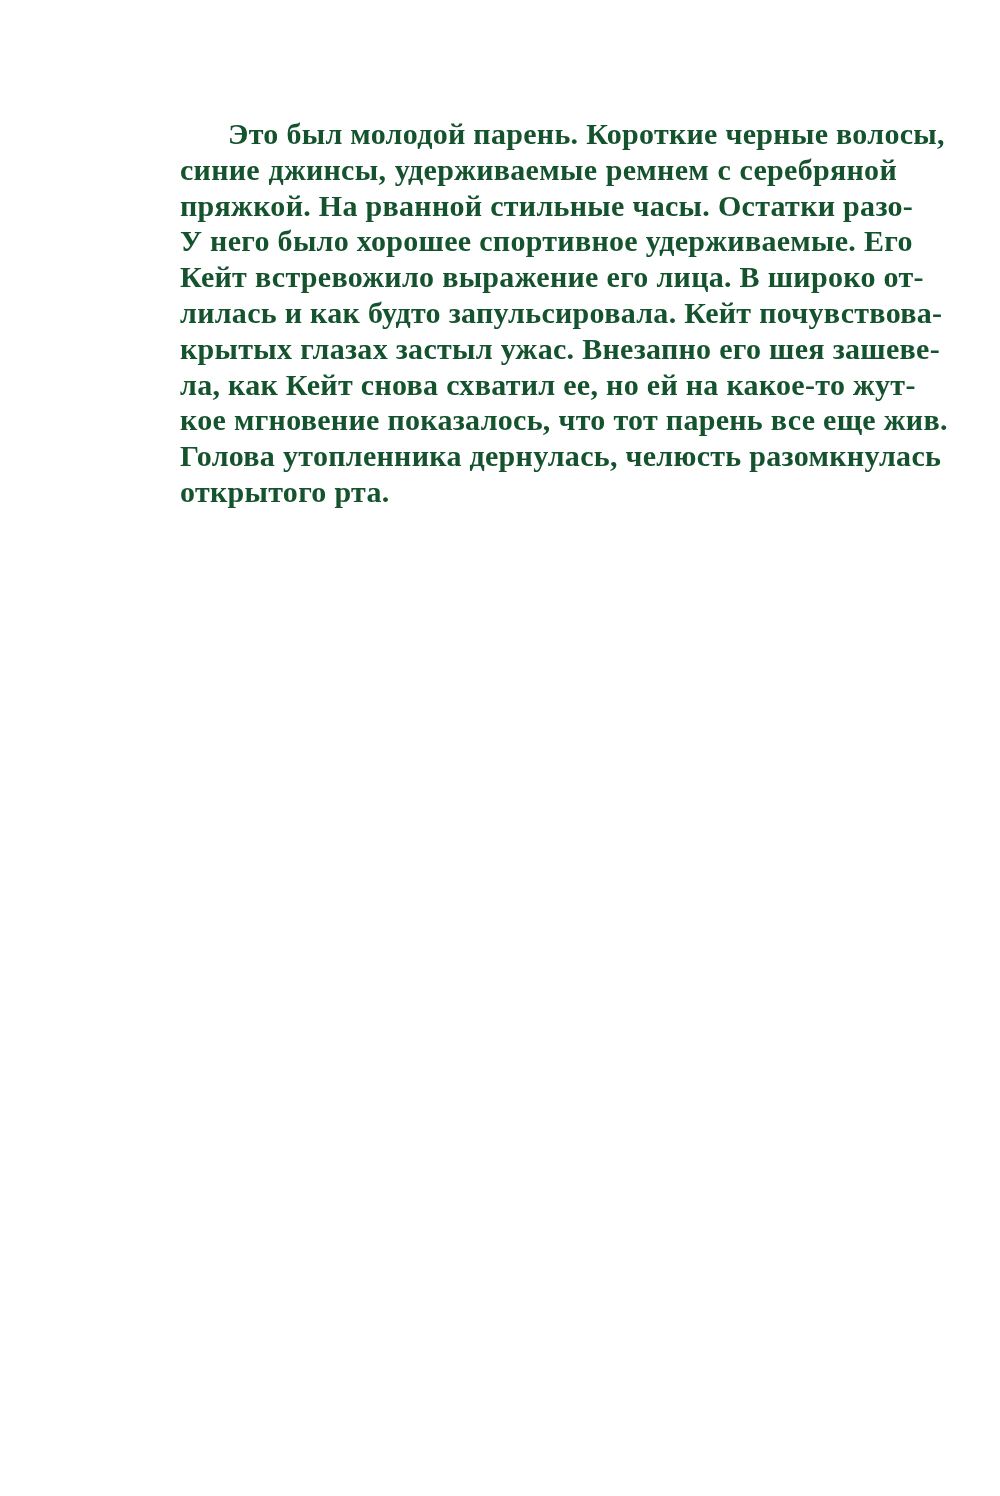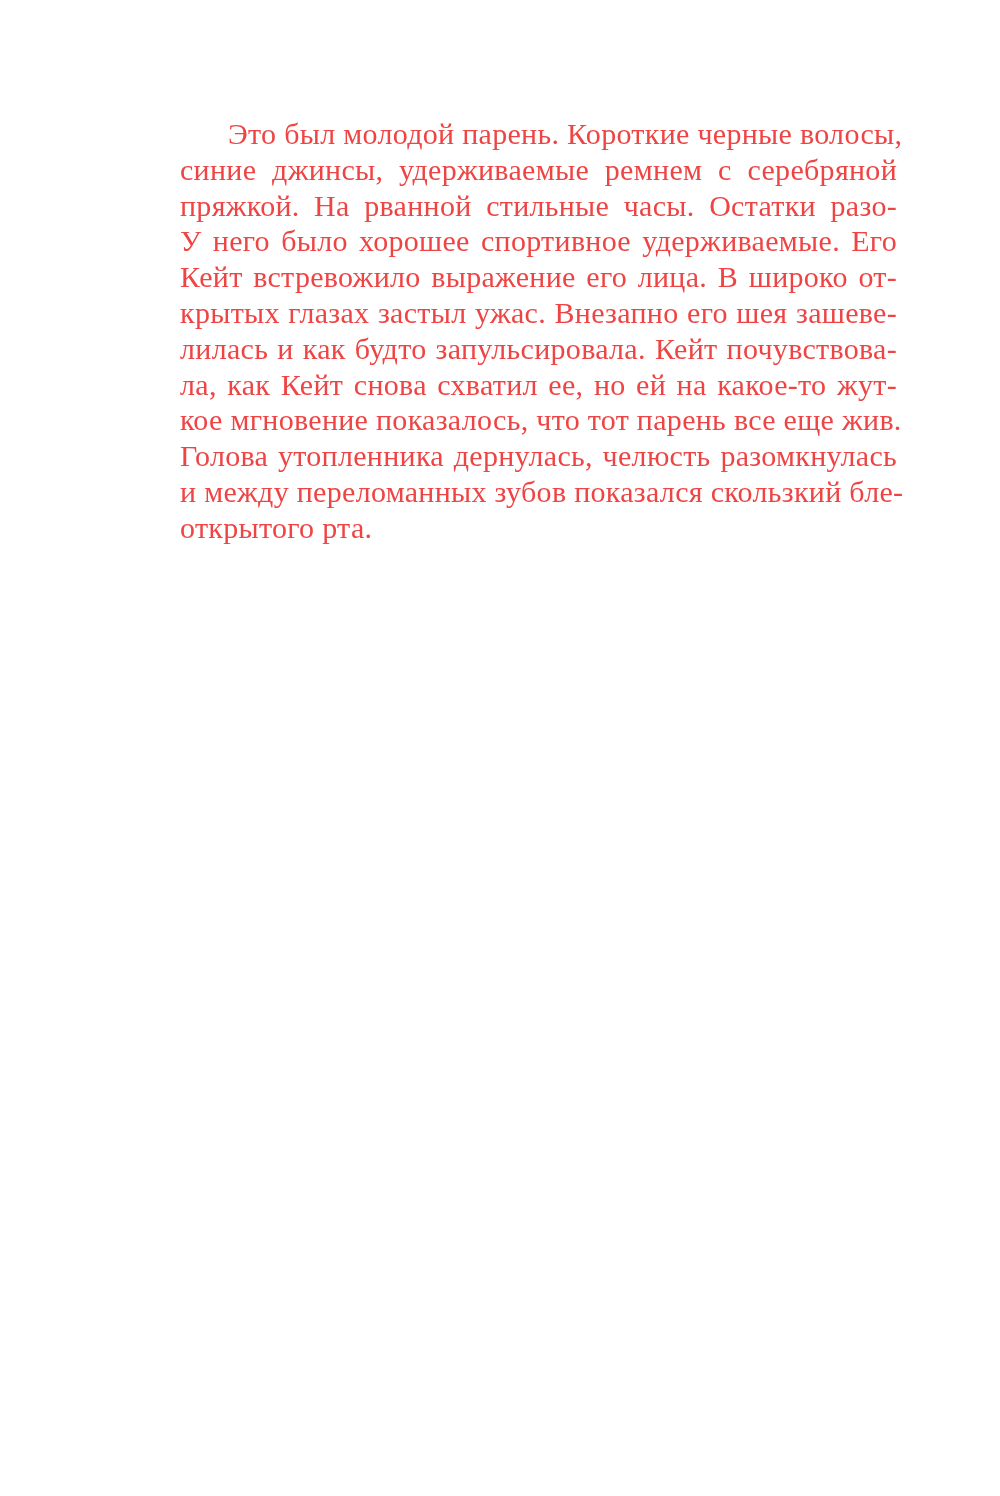--- a/index.html
+++ b/index.html
@@ -17,24 +17,25 @@
     position: relative;
     width: 1000px;
     height: 1496px;
     background: #ffffff;
   }
   .paragraph {
     position: absolute;
     left: 180px;
     top: 116px;
     width: 717px;
-    color: #ef4444;
+    color: #14532d;
     font-size: 30px;
     line-height: 35.8px;
     letter-spacing: 0.3px;
+    font-weight: bold;
   }
   .text-line {
     text-align: justify;
     text-align-last: justify;
     white-space: nowrap;      
     overflow: visible;
   }
   .text-line.first-line {
     text-indent: 48px;
   }
@@ -46,21 +47,20 @@
 </head>
 <body>
 
 <div class="book-page">
   <div class="paragraph">
     <div class="text-line first-line">Это был молодой парень. Короткие черные волосы,</div>
     <div class="text-line">синие джинсы, удерживаемые ремнем с серебряной</div>
     <div class="text-line">пряжкой. На рванной стильные часы. Остатки разо-</div>
     <div class="text-line">У него было хорошее спортивное удерживаемые. Его</div>
     <div class="text-line">Кейт встревожило выражение его лица. В широко от-</div>
+    <div class="text-line">лилась и как будто запульсировала. Кейт почувствова-</div>
     <div class="text-line">крытых глазах застыл ужас. Внезапно его шея зашеве-</div>
-    <div class="text-line">лилась и как будто запульсировала. Кейт почувствова-</div>
     <div class="text-line">ла, как Кейт снова схватил ее, но ей на какое-то жут-</div>
     <div class="text-line">кое мгновение показалось, что тот парень все еще жив.</div>
     <div class="text-line">Голова утопленника дернулась, челюсть разомкнулась</div>
-    <div class="text-line">и между переломанных зубов показался скользкий бле-</div>
     <div class="text-line last-line">открытого рта.</div>
   </div>
 </div>
 
 </body></html>

